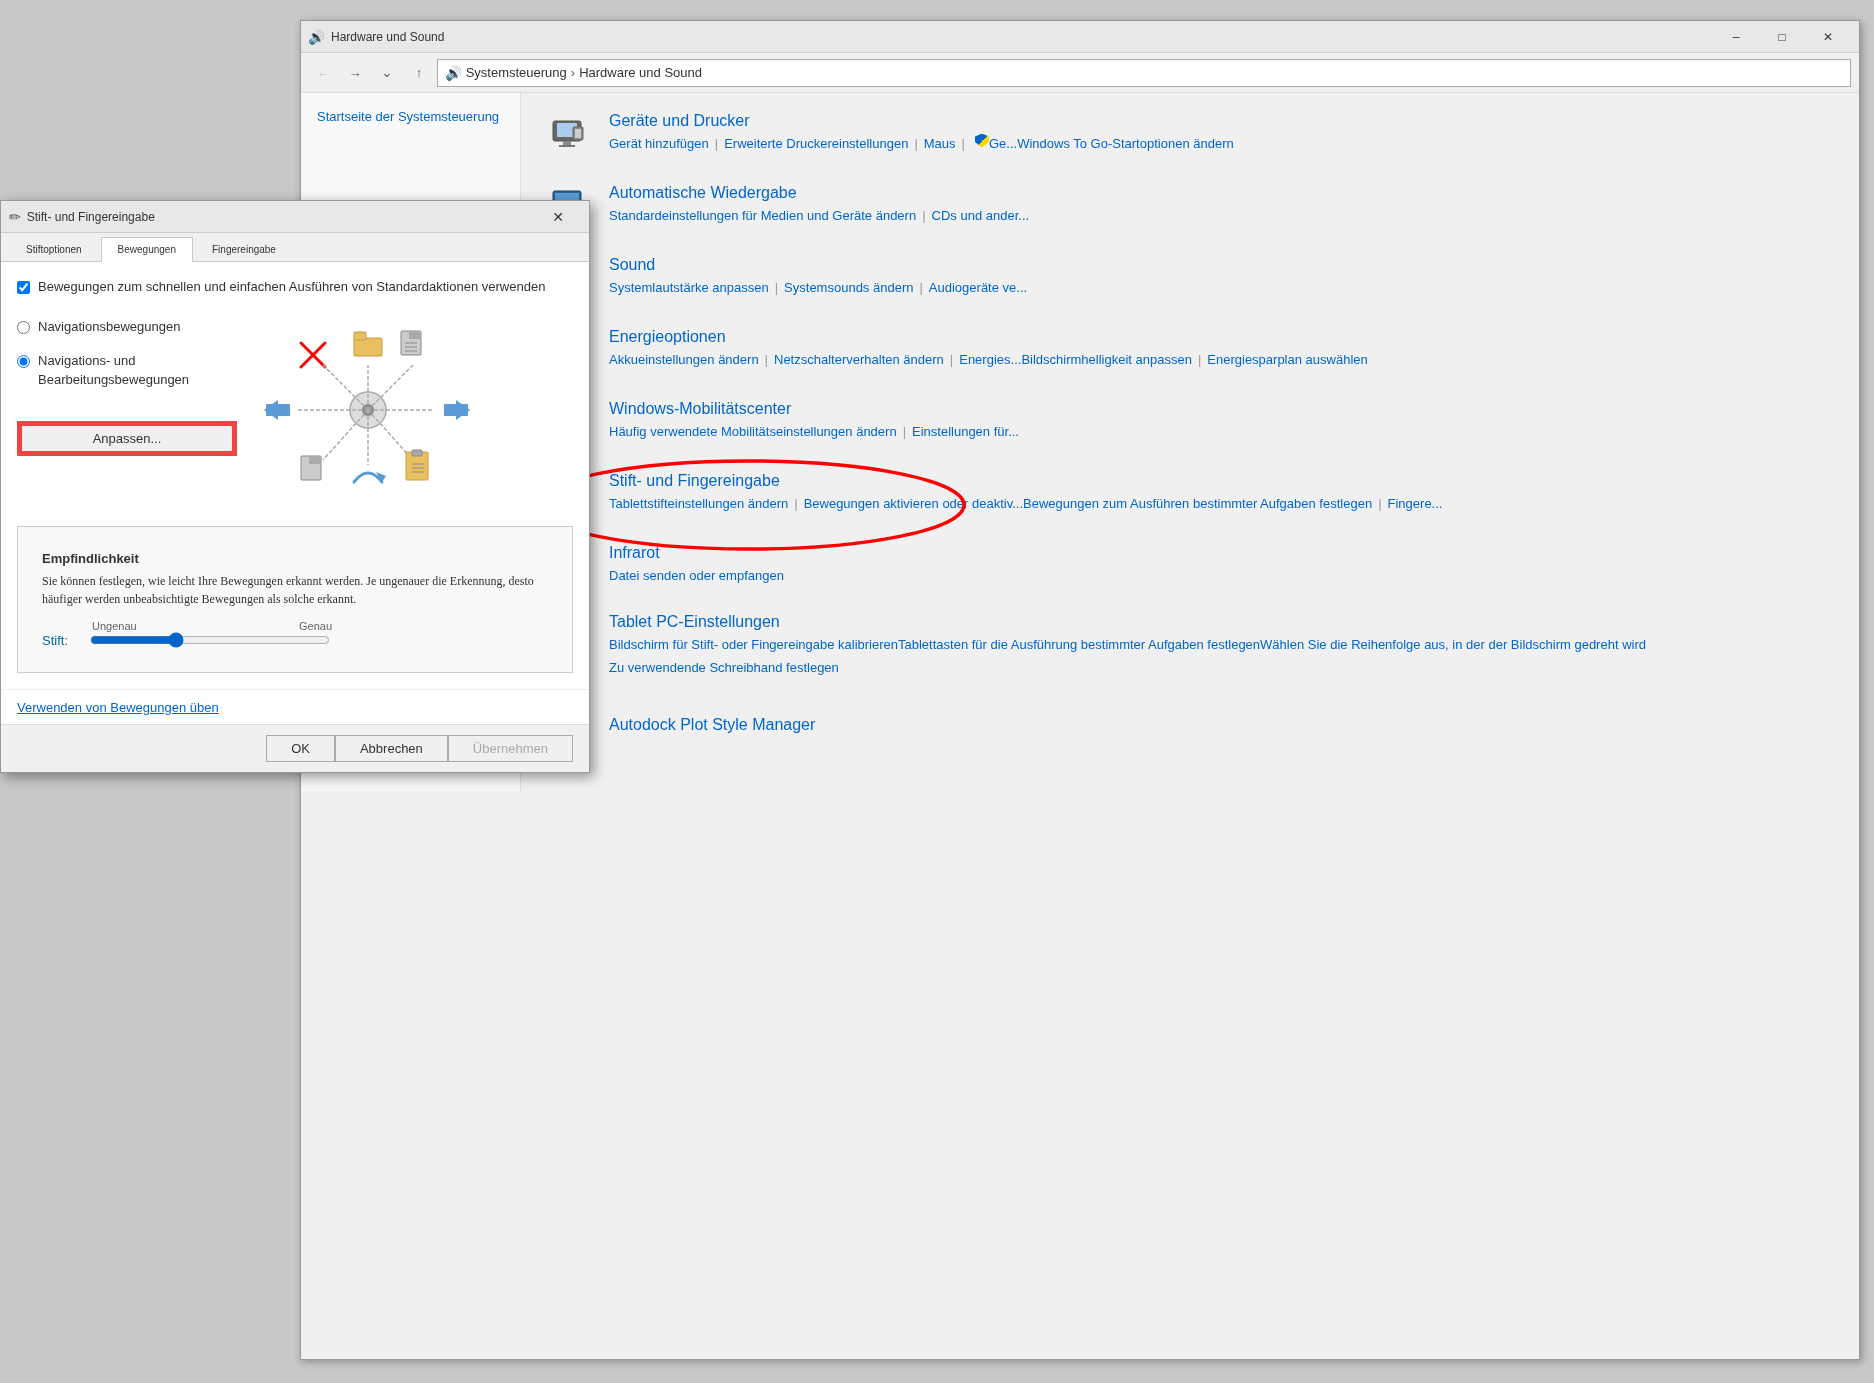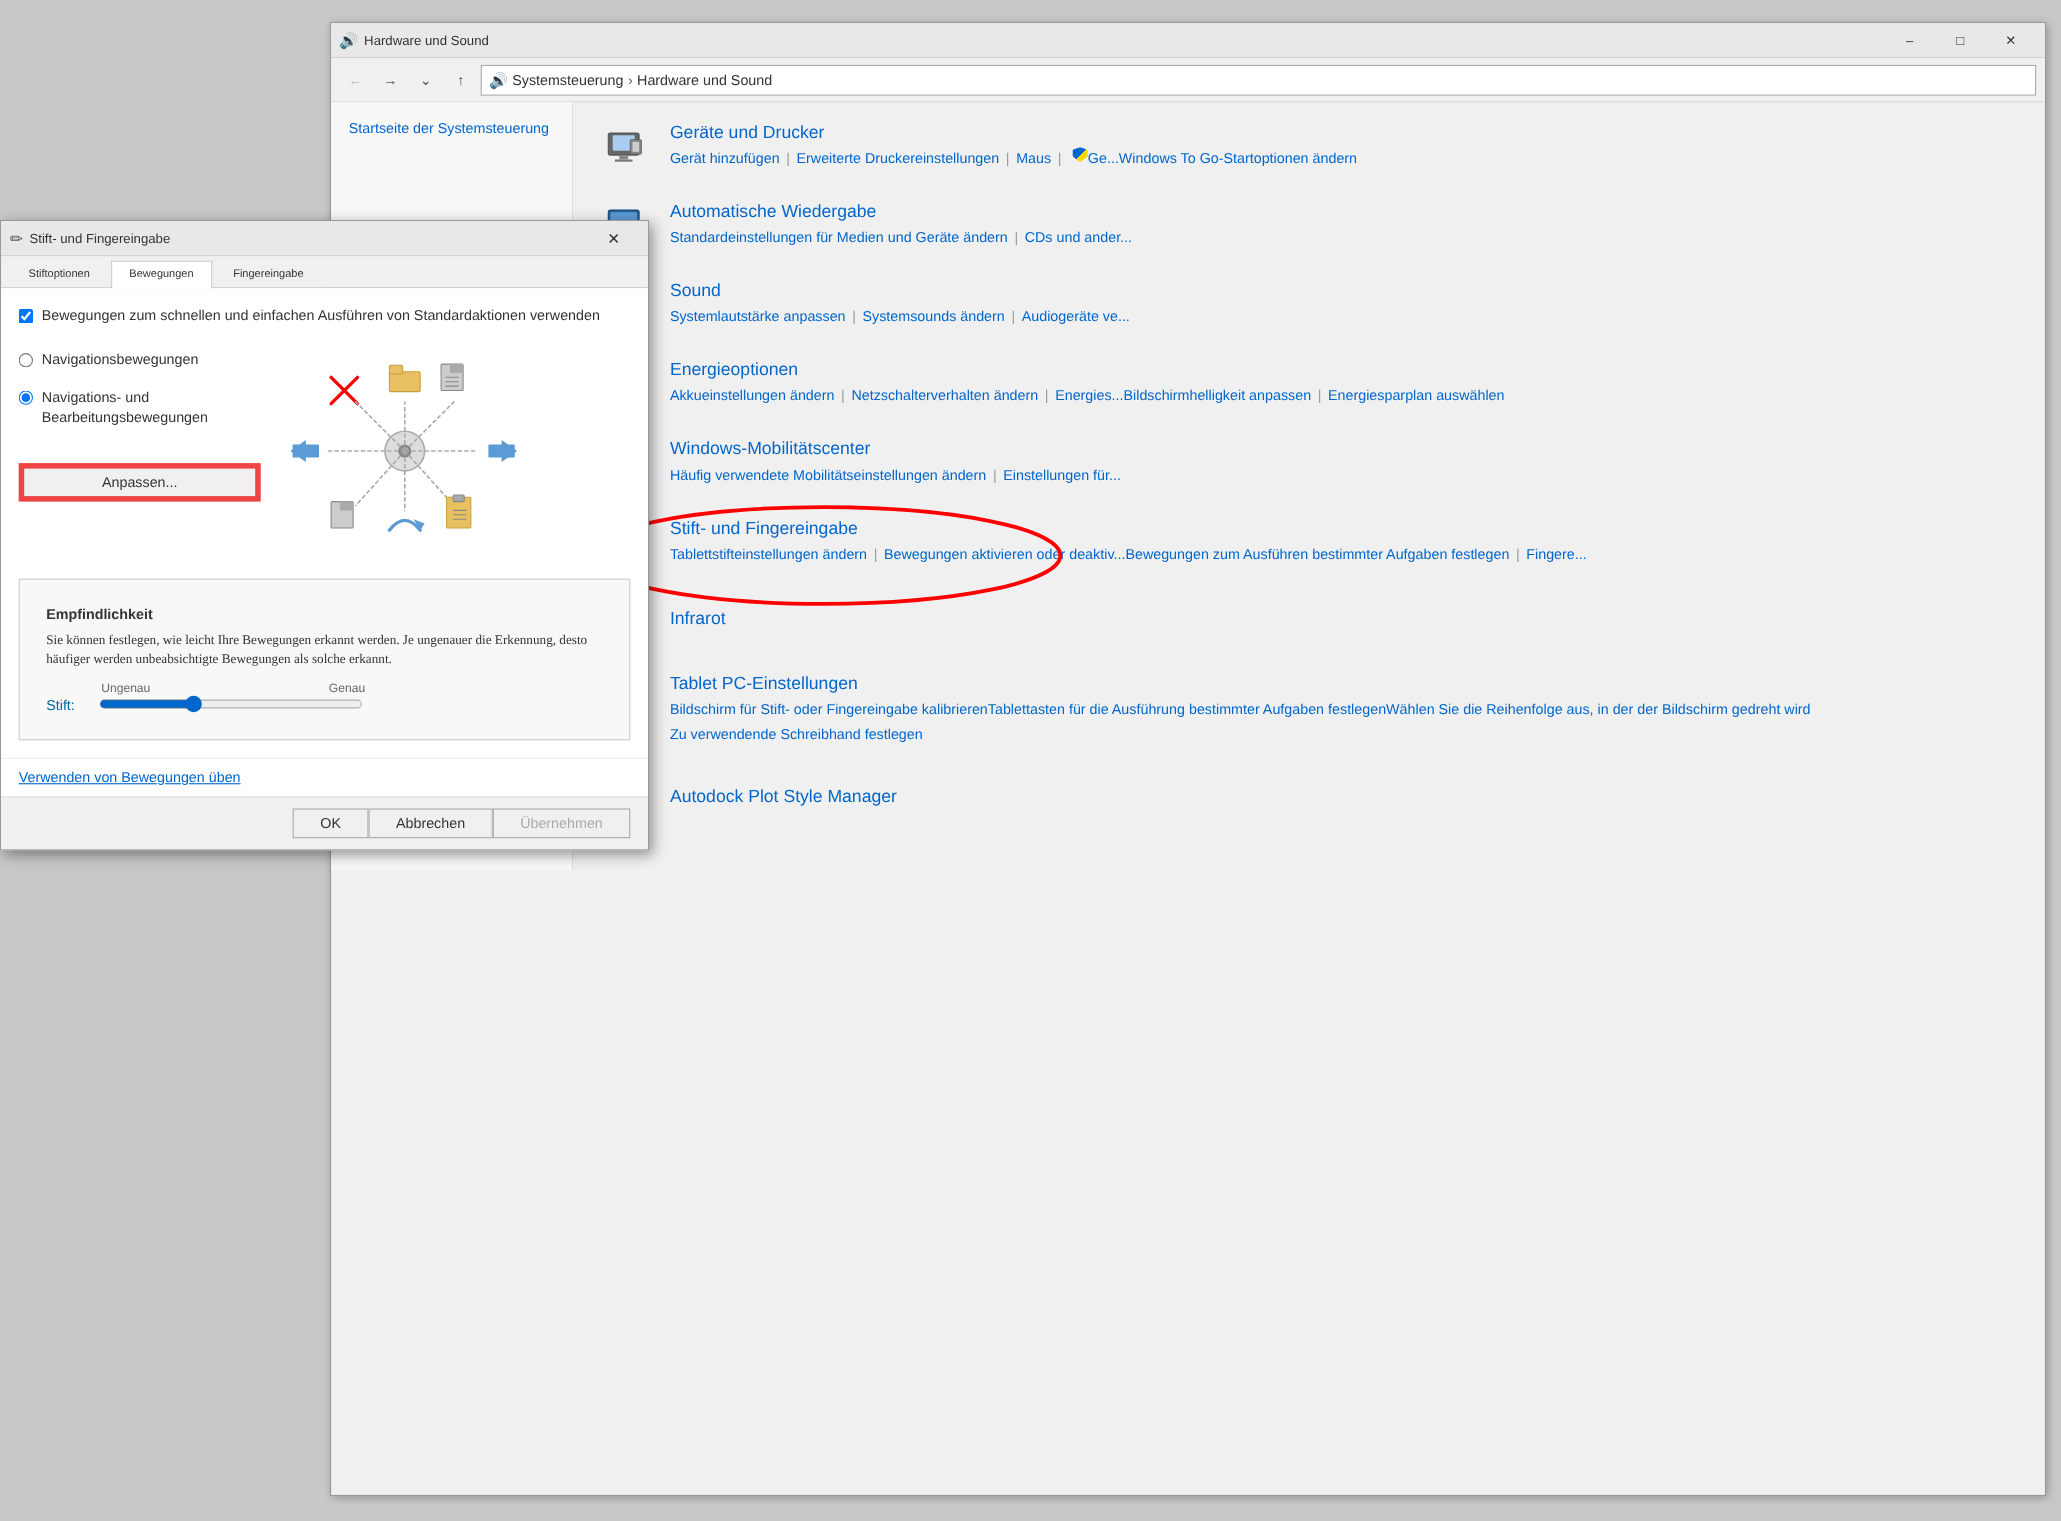--- a/index.html
+++ b/index.html
@@ -568,20 +568,23 @@
             <rect x="10" y="6" width="18" height="26" rx="3" fill="#888" stroke="#666" stroke-width="1"></rect>
             <path d="M8,14 Q4,20 8,26" stroke="#cc3333" stroke-width="2" fill="none"></path>
             <path d="M6,11 Q0,20 6,29" stroke="#cc3333" stroke-width="1.5" fill="none"></path>
             <path d="M32,14 Q36,20 32,26" stroke="#cc3333" stroke-width="2" fill="none"></path>
             <path d="M34,11 Q40,20 34,29" stroke="#cc3333" stroke-width="1.5" fill="none"></path>
             <rect x="14" y="10" width="10" height="6" rx="1" fill="#ccc"></rect>
           </svg>
         </div>
         <div class="cat-content">
           <div class="cat-title">Infrarot</div>
+          <div class="cat-links">
+            <a class="cat-link">Datei senden oder empfangen</a>
+          </div>
         </div>
       </div>
 
       <div class="category-item">
         <div class="cat-icon">
           <svg width="40" height="40" viewBox="0 0 40 40">
             <rect x="6" y="4" width="26" height="34" rx="3" fill="#5b8fc4" stroke="#3a6fa4" stroke-width="1"></rect>
             <rect x="9" y="8" width="20" height="24" fill="#9bbfe0"></rect>
             <circle cx="20" cy="36" r="1.5" fill="#3a6fa4"></circle>
           </svg>

